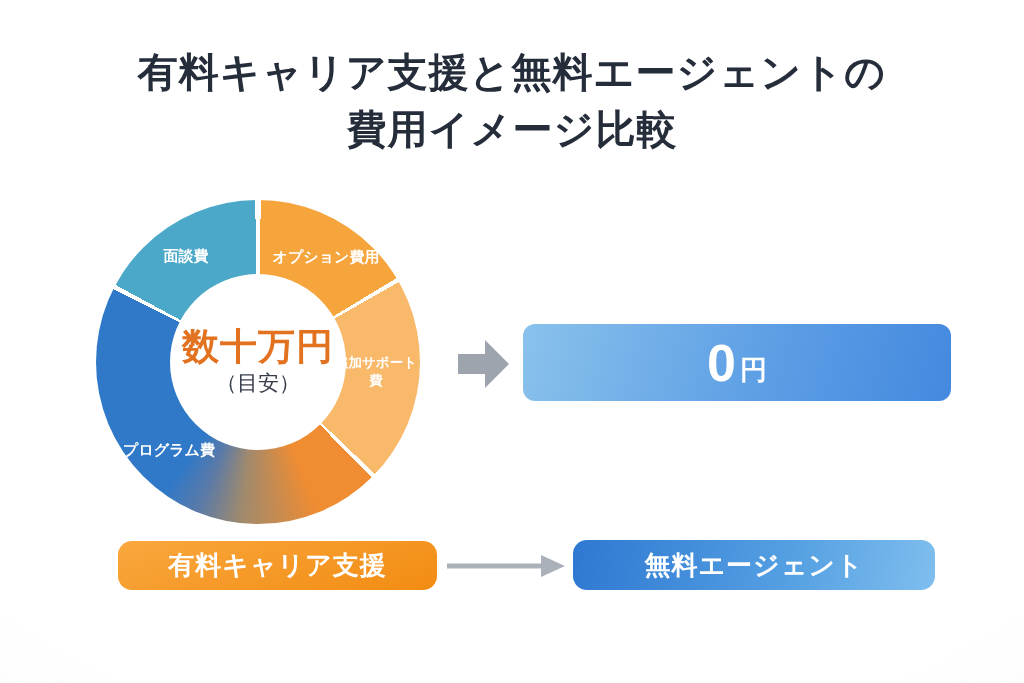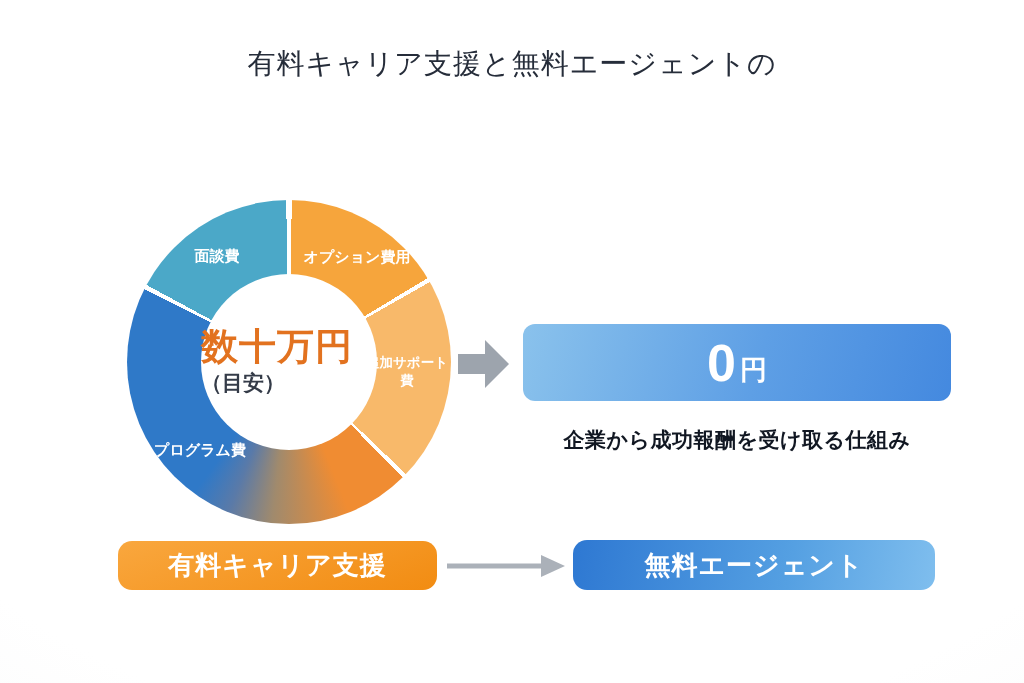--- a/index.html
+++ b/index.html
@@ -16,30 +16,30 @@
   }
 
   
   .title {
     position: absolute;
     top: 44px;
     left: 0;
     width: 100%;
     text-align: center;
     color: #262d3a;
-    font-weight: 400;
+    font-weight: 700;
     line-height: 1.42;
-    font-size: 28px;
+    font-size: 40px;
     letter-spacing: 1px;
   }
 
   
   .donut {
     position: absolute;
-    left: 127px;
+    left: 96px;
     top: 200px;
     width: 324px;
     height: 324px;
     border-radius: 50%;
     background: conic-gradient(
       #ffffff 0deg 1deg,
       #f6a53c 1deg 58.8deg,
       #ffffff 58.8deg 60.4deg,
       #f8b96a 60.4deg 133.8deg,
       #ffffff 133.8deg 135.4deg,
@@ -55,35 +55,35 @@
   .donut-hole {
     position: absolute;
     left: 74px;
     top: 74px;
     width: 176px;
     height: 176px;
     border-radius: 50%;
     background: #ffffff;
     display: flex;
     flex-direction: column;
-    align-items: flex-start;
+    align-items: center;
     justify-content: center;
   }
   .donut-center-value {
     color: #e2721f;
     font-size: 37px;
     font-weight: 800;
     letter-spacing: 1px;
     line-height: 1.1;
   }
   .donut-center-note {
     margin-top: 2px;
     color: #343b48;
     font-size: 21px;
-    font-weight: 700;
+    font-weight: 400;
   }
   .seg-label {
     position: absolute;
     color: #ffffff;
     font-size: 15px;
     font-weight: 700;
     white-space: nowrap;
     transform: translate(-50%, -50%);
     text-align: center;
     line-height: 1.3;
@@ -159,20 +159,21 @@
     top: 553px;
   }
 </style>
 </head>
 <body>
 
 <div class="canvas">
 
   <div class="title">
     <div>有料キャリア支援と無料エージェントの</div>
+    <div>費用イメージ比較</div>
   </div>
 
   <div class="donut">
     <div class="seg-label" style="left:90px; top:56px;">面談費</div>
     <div class="seg-label" style="left:230px; top:57px;">オプション費用</div>
     <div class="seg-label small" style="left:280px; top:172px;">
       <div>追加サポート</div>
       <div>費</div>
     </div>
     <div class="seg-label" style="left:73px; top:239px;margin-top:11px;">プログラム費</div>
@@ -184,21 +185,20 @@
   </div>
 
   <svg class="block-arrow" width="52" height="50" viewBox="0 0 52 50">
     <polygon points="0,15 27,15 27,1 51,25 27,49 27,35 0,35" fill="#9da4ad"></polygon>
   </svg>
 
   <div class="zero-box">
     <span class="zero-value">0</span>
     <span class="zero-unit">円</span>
   </div>
-  <div class="zero-caption">企業から成功報酬を受け取る仕組み</div>
 
   <div class="pill pill-paid">
     <span>有料キャリア支援</span>
   </div>
 
   <svg class="line-arrow" width="120" height="26" viewBox="0 0 120 26">
     <rect x="0" y="10.5" width="96" height="5" fill="#abb1b9"></rect>
     <polygon points="94,2 118,13 94,24" fill="#abb1b9"></polygon>
   </svg>
 

